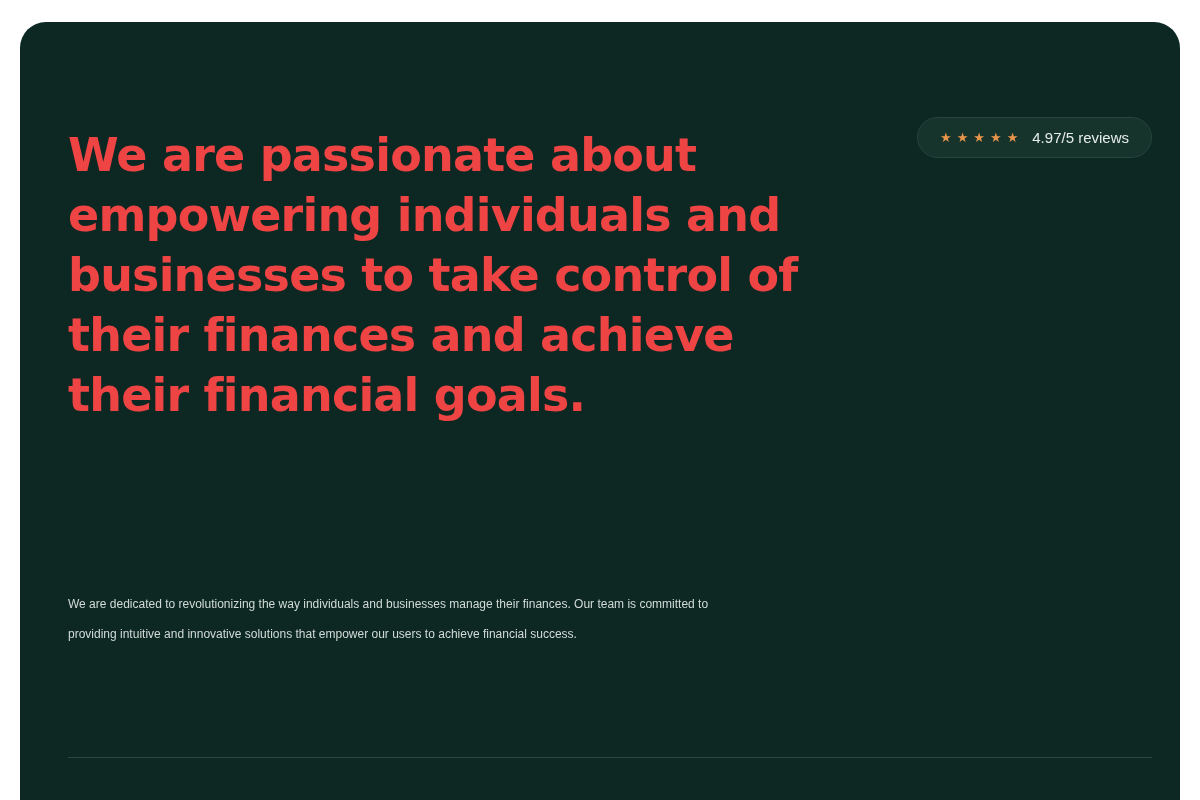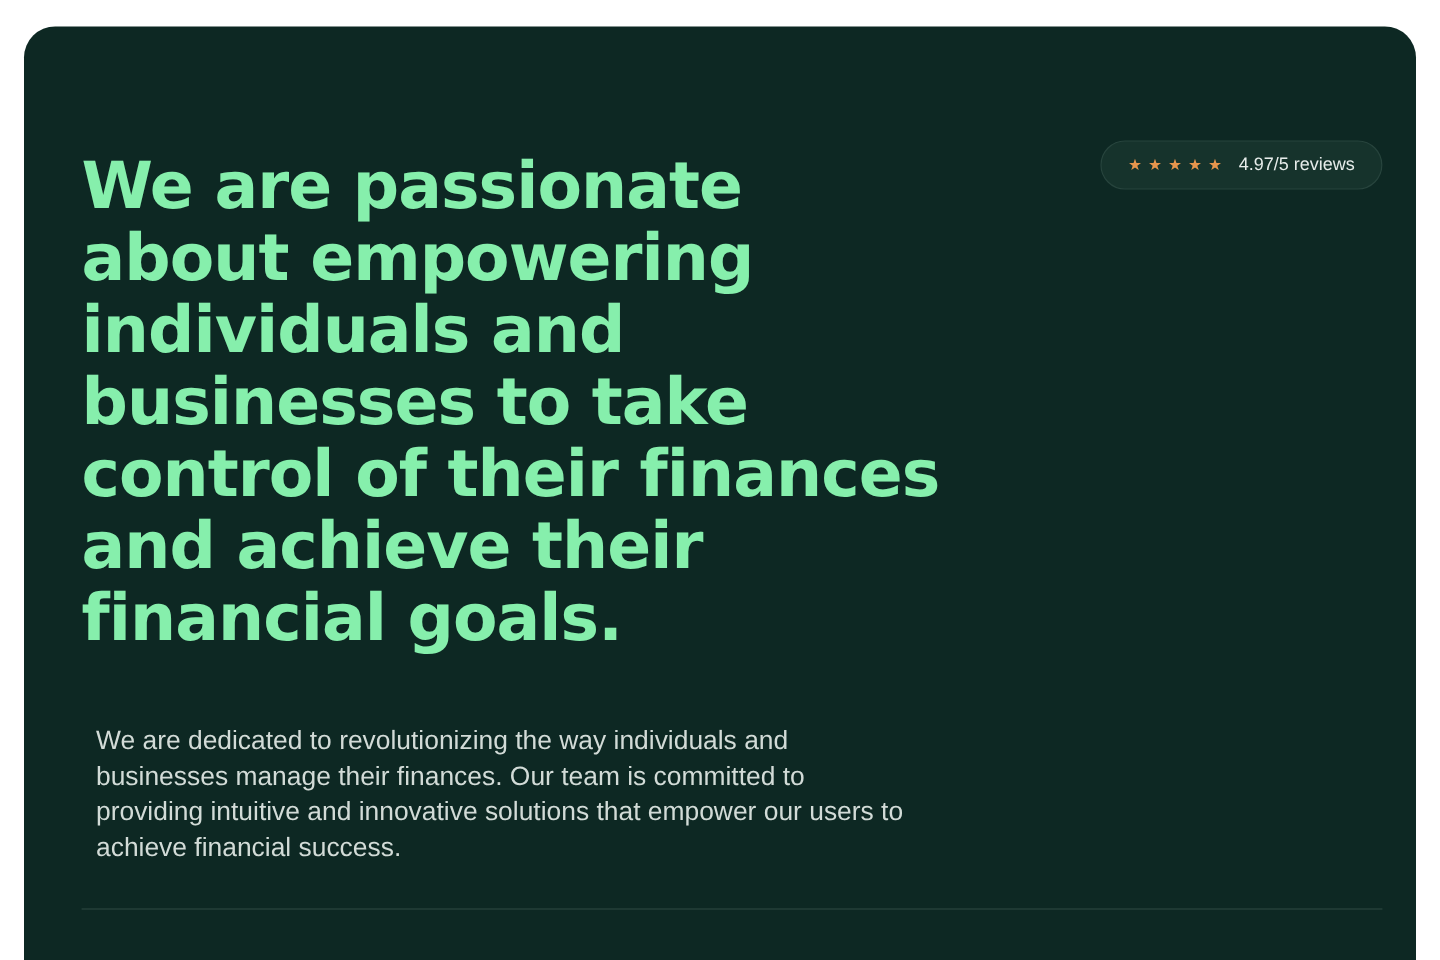--- a/index.html
+++ b/index.html
@@ -74,37 +74,37 @@
     text-align: right;
   }
 
   
   .hero-heading {
     position: absolute;
     left: 0;
     top: 103px;
     width: 730px;
     margin: 0;
-    color: #86efac;
+    color: #ef4444;
     font-family: "DejaVu Sans", "Liberation Sans", sans-serif;
-    font-size: 54px;
+    font-size: 46px;
     font-weight: 700;
     line-height: 60px;
     letter-spacing: -0.8px;
   }
 
   
   .hero-paragraph {
     position: absolute;
     left: 0;
     top: 568px;
     width: 680px;
-    margin: 12px;
+    margin: 0;
     color: #d2dbd7;
-    font-size: 22px;
+    font-size: 12px;
     font-weight: 400;
     line-height: 29.5px;
   }
 
   
   .divider {
     position: absolute;
     left: 0;
     top: 735px;
     right: 0;

